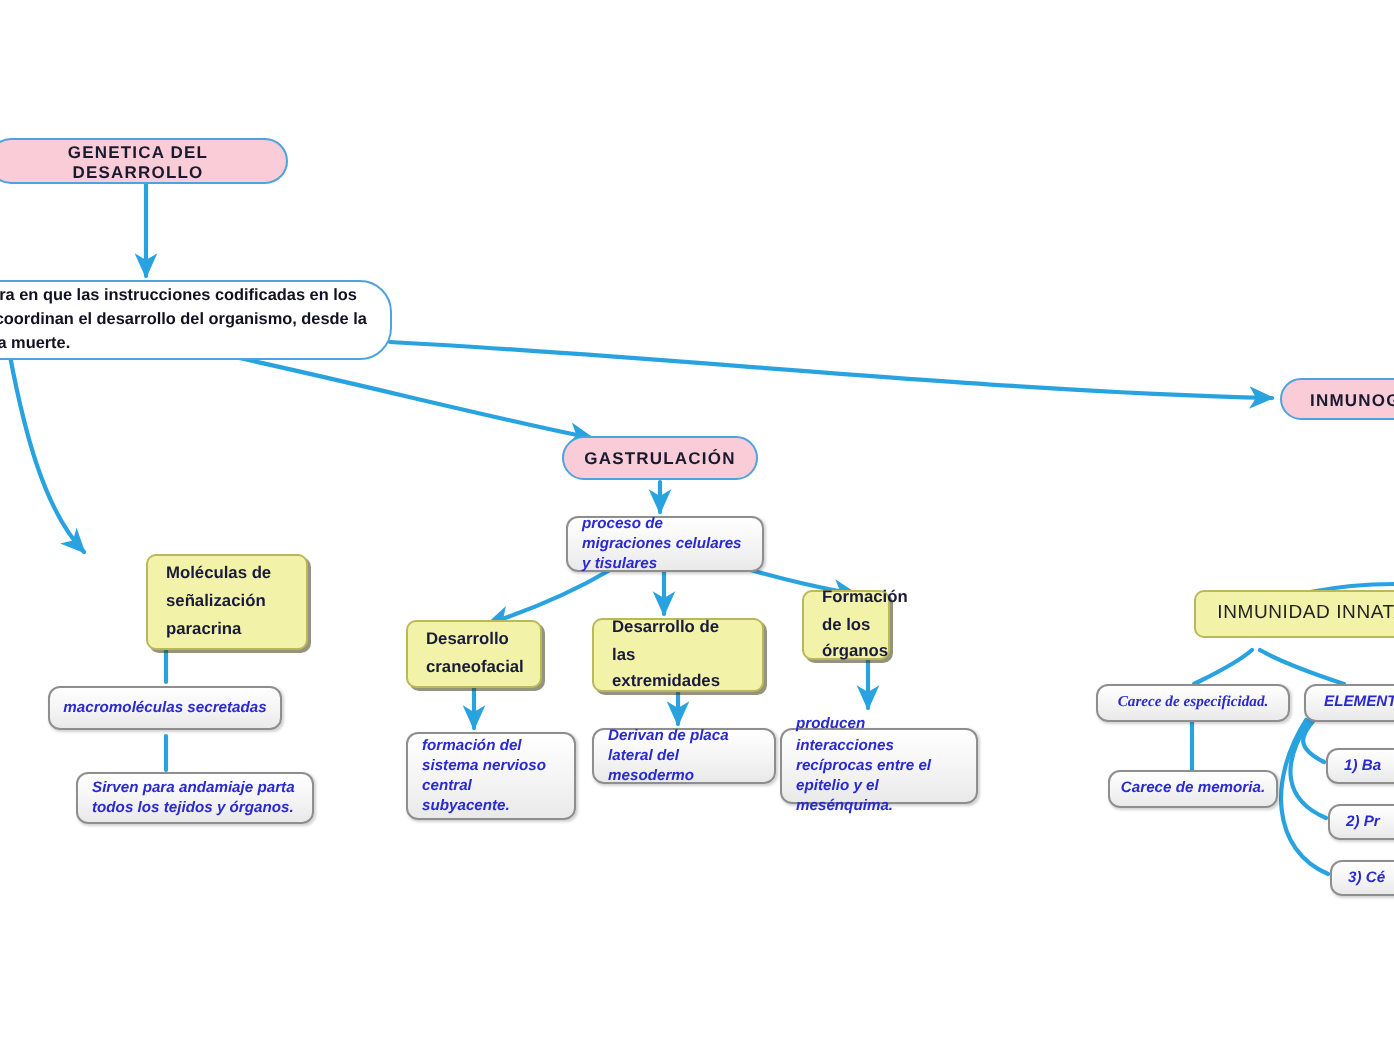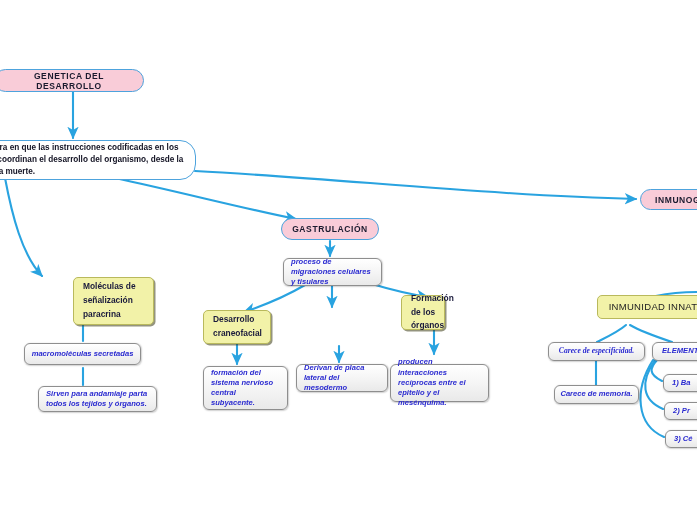--- a/index.html
+++ b/index.html
@@ -165,20 +165,23 @@
   </div>
 
   <div class="node note" style="left:283px; top:258px; width:99px; height:28px;">
     <span>proceso de migraciones celulares y tisulares</span>
   </div>
 
   <div class="node yellow" style="left:203px; top:310px; width:68px; height:34px;">
     <span>Desarrollo craneofacial</span>
   </div>
 
+  <div class="node yellow" style="left:296px; top:309px; width:86px; height:37px;">
+    <span>Desarrollo de las extremidades</span>
+  </div>
 
   <div class="node yellow" style="left:401px; top:295px; width:44px; height:35px;">
     <span>Formación de los órganos</span>
   </div>
 
   <div class="node note" style="left:203px; top:366px; width:85px; height:44px;">
     <span>formación del sistema nervioso central subyacente.</span>
   </div>
 
   <div class="node note" style="left:296px; top:364px; width:92px; height:28px;align-items:center;">

